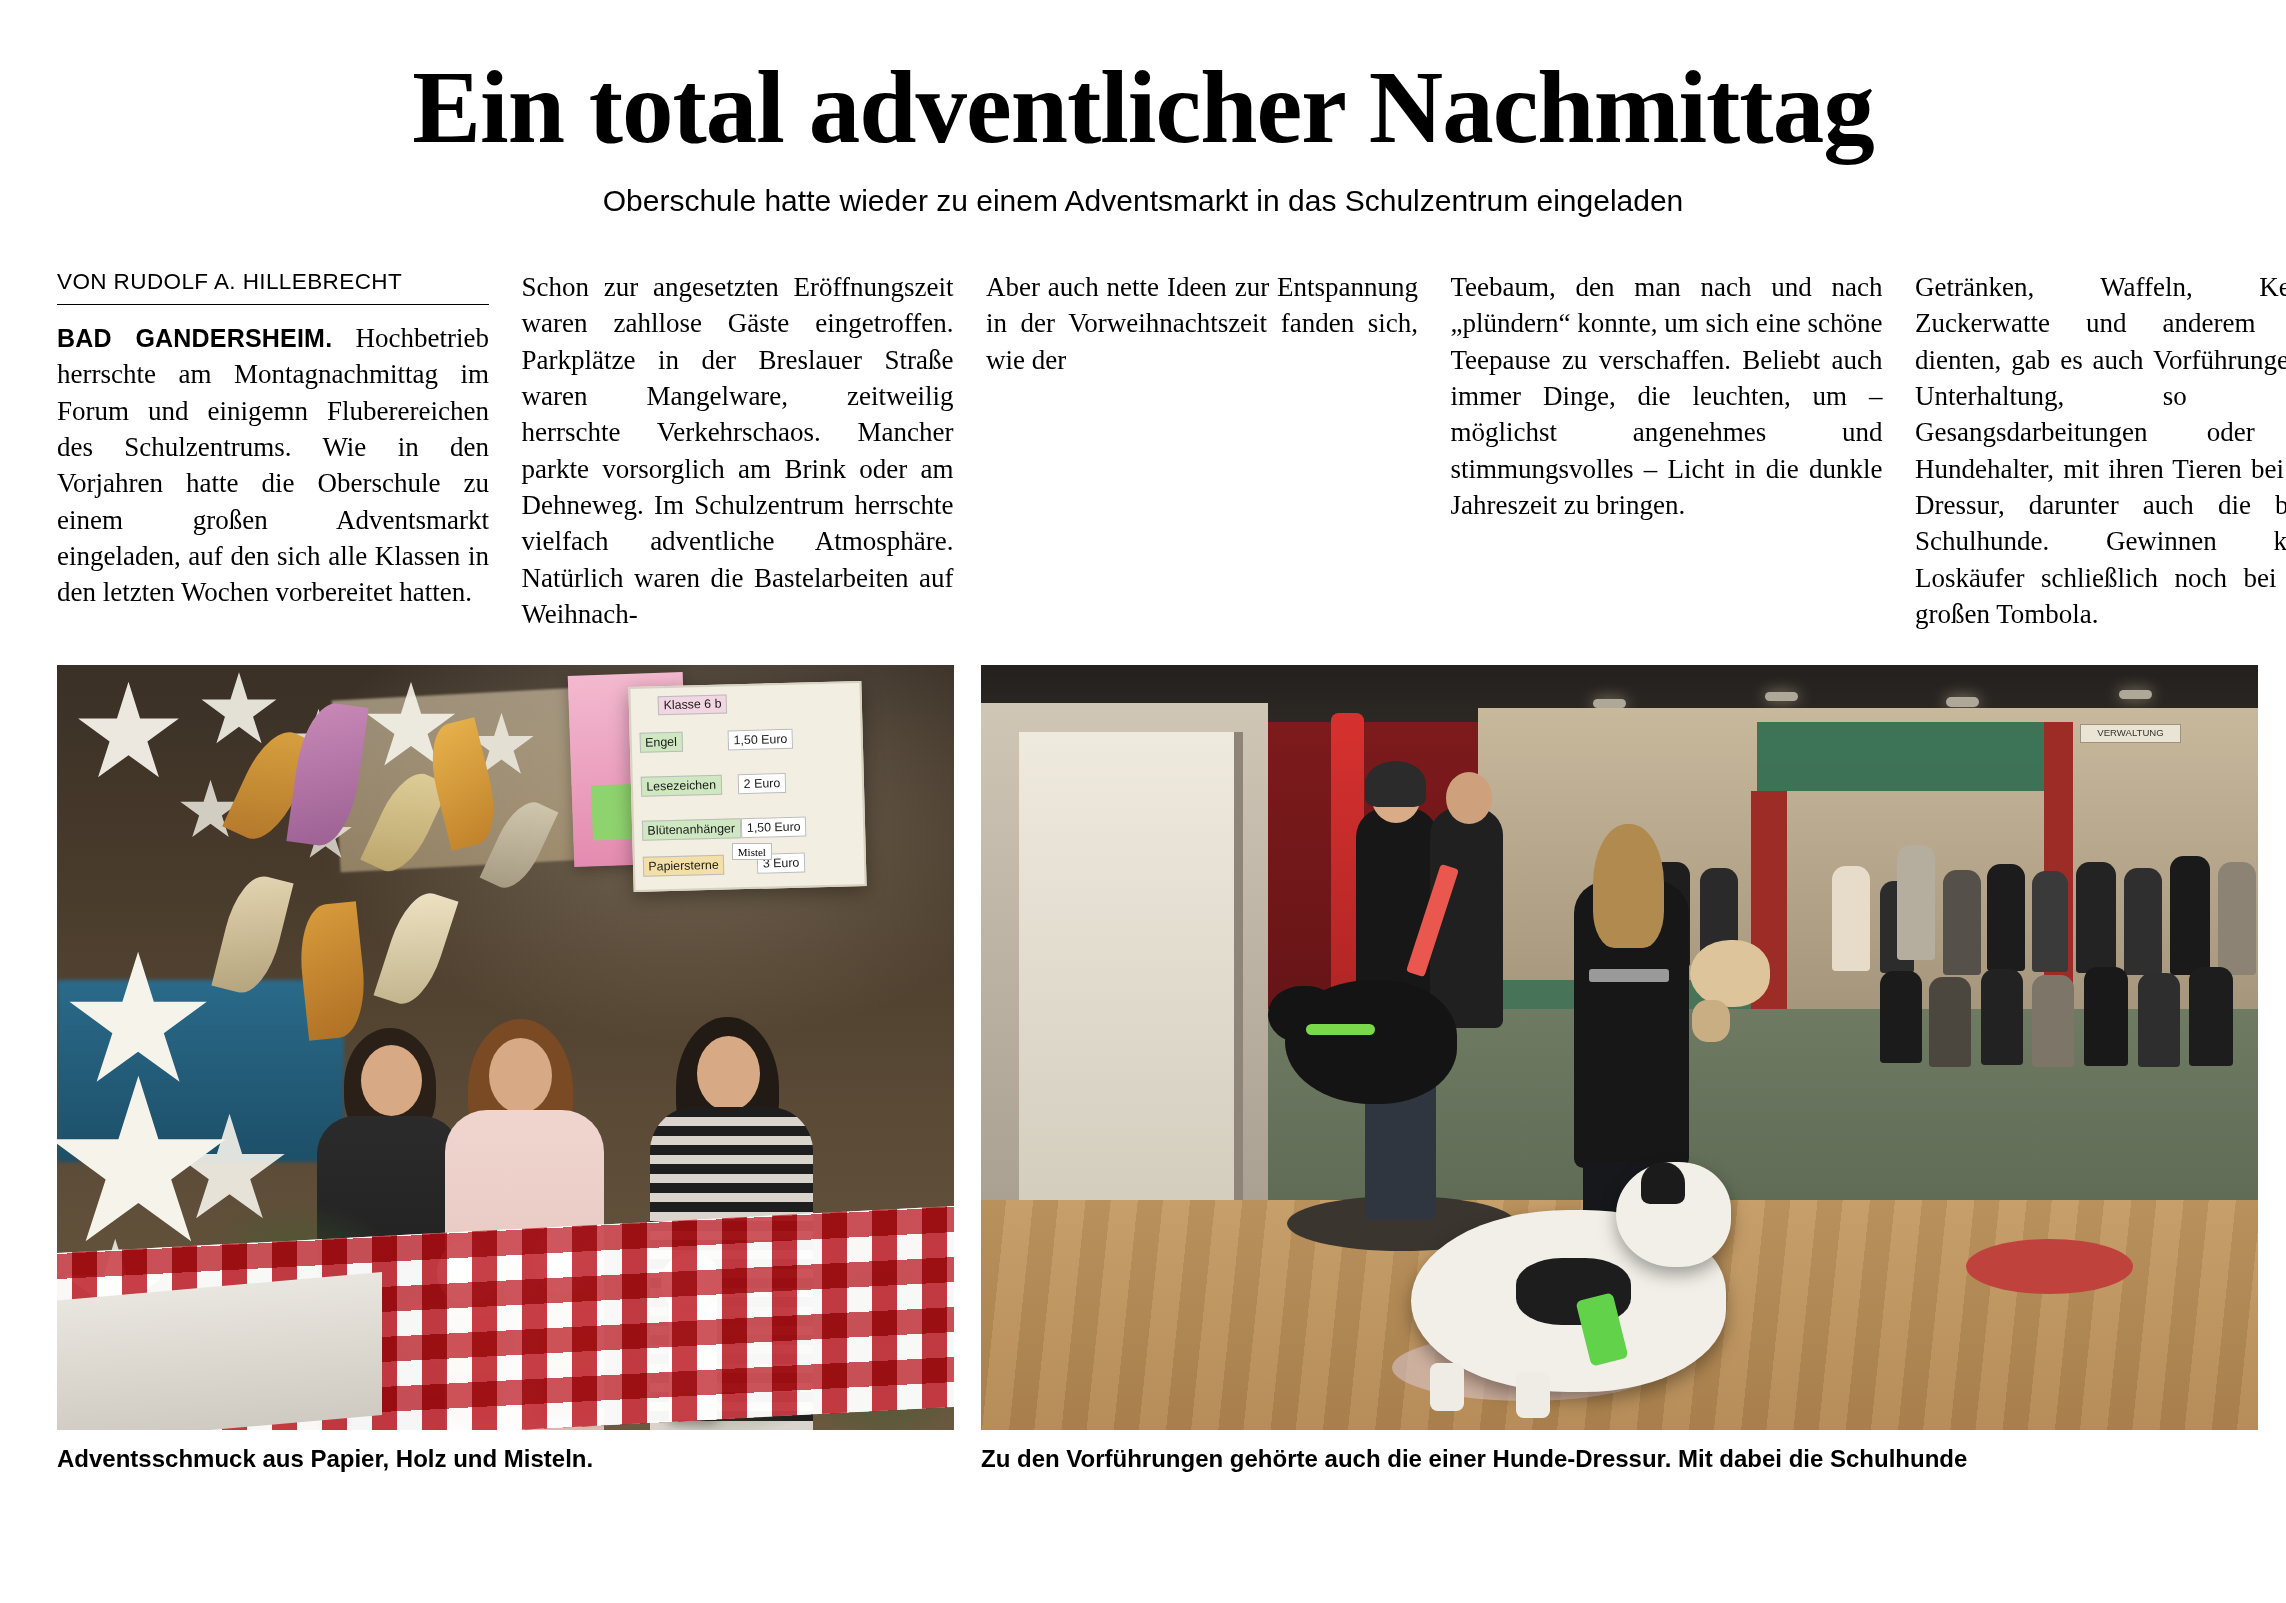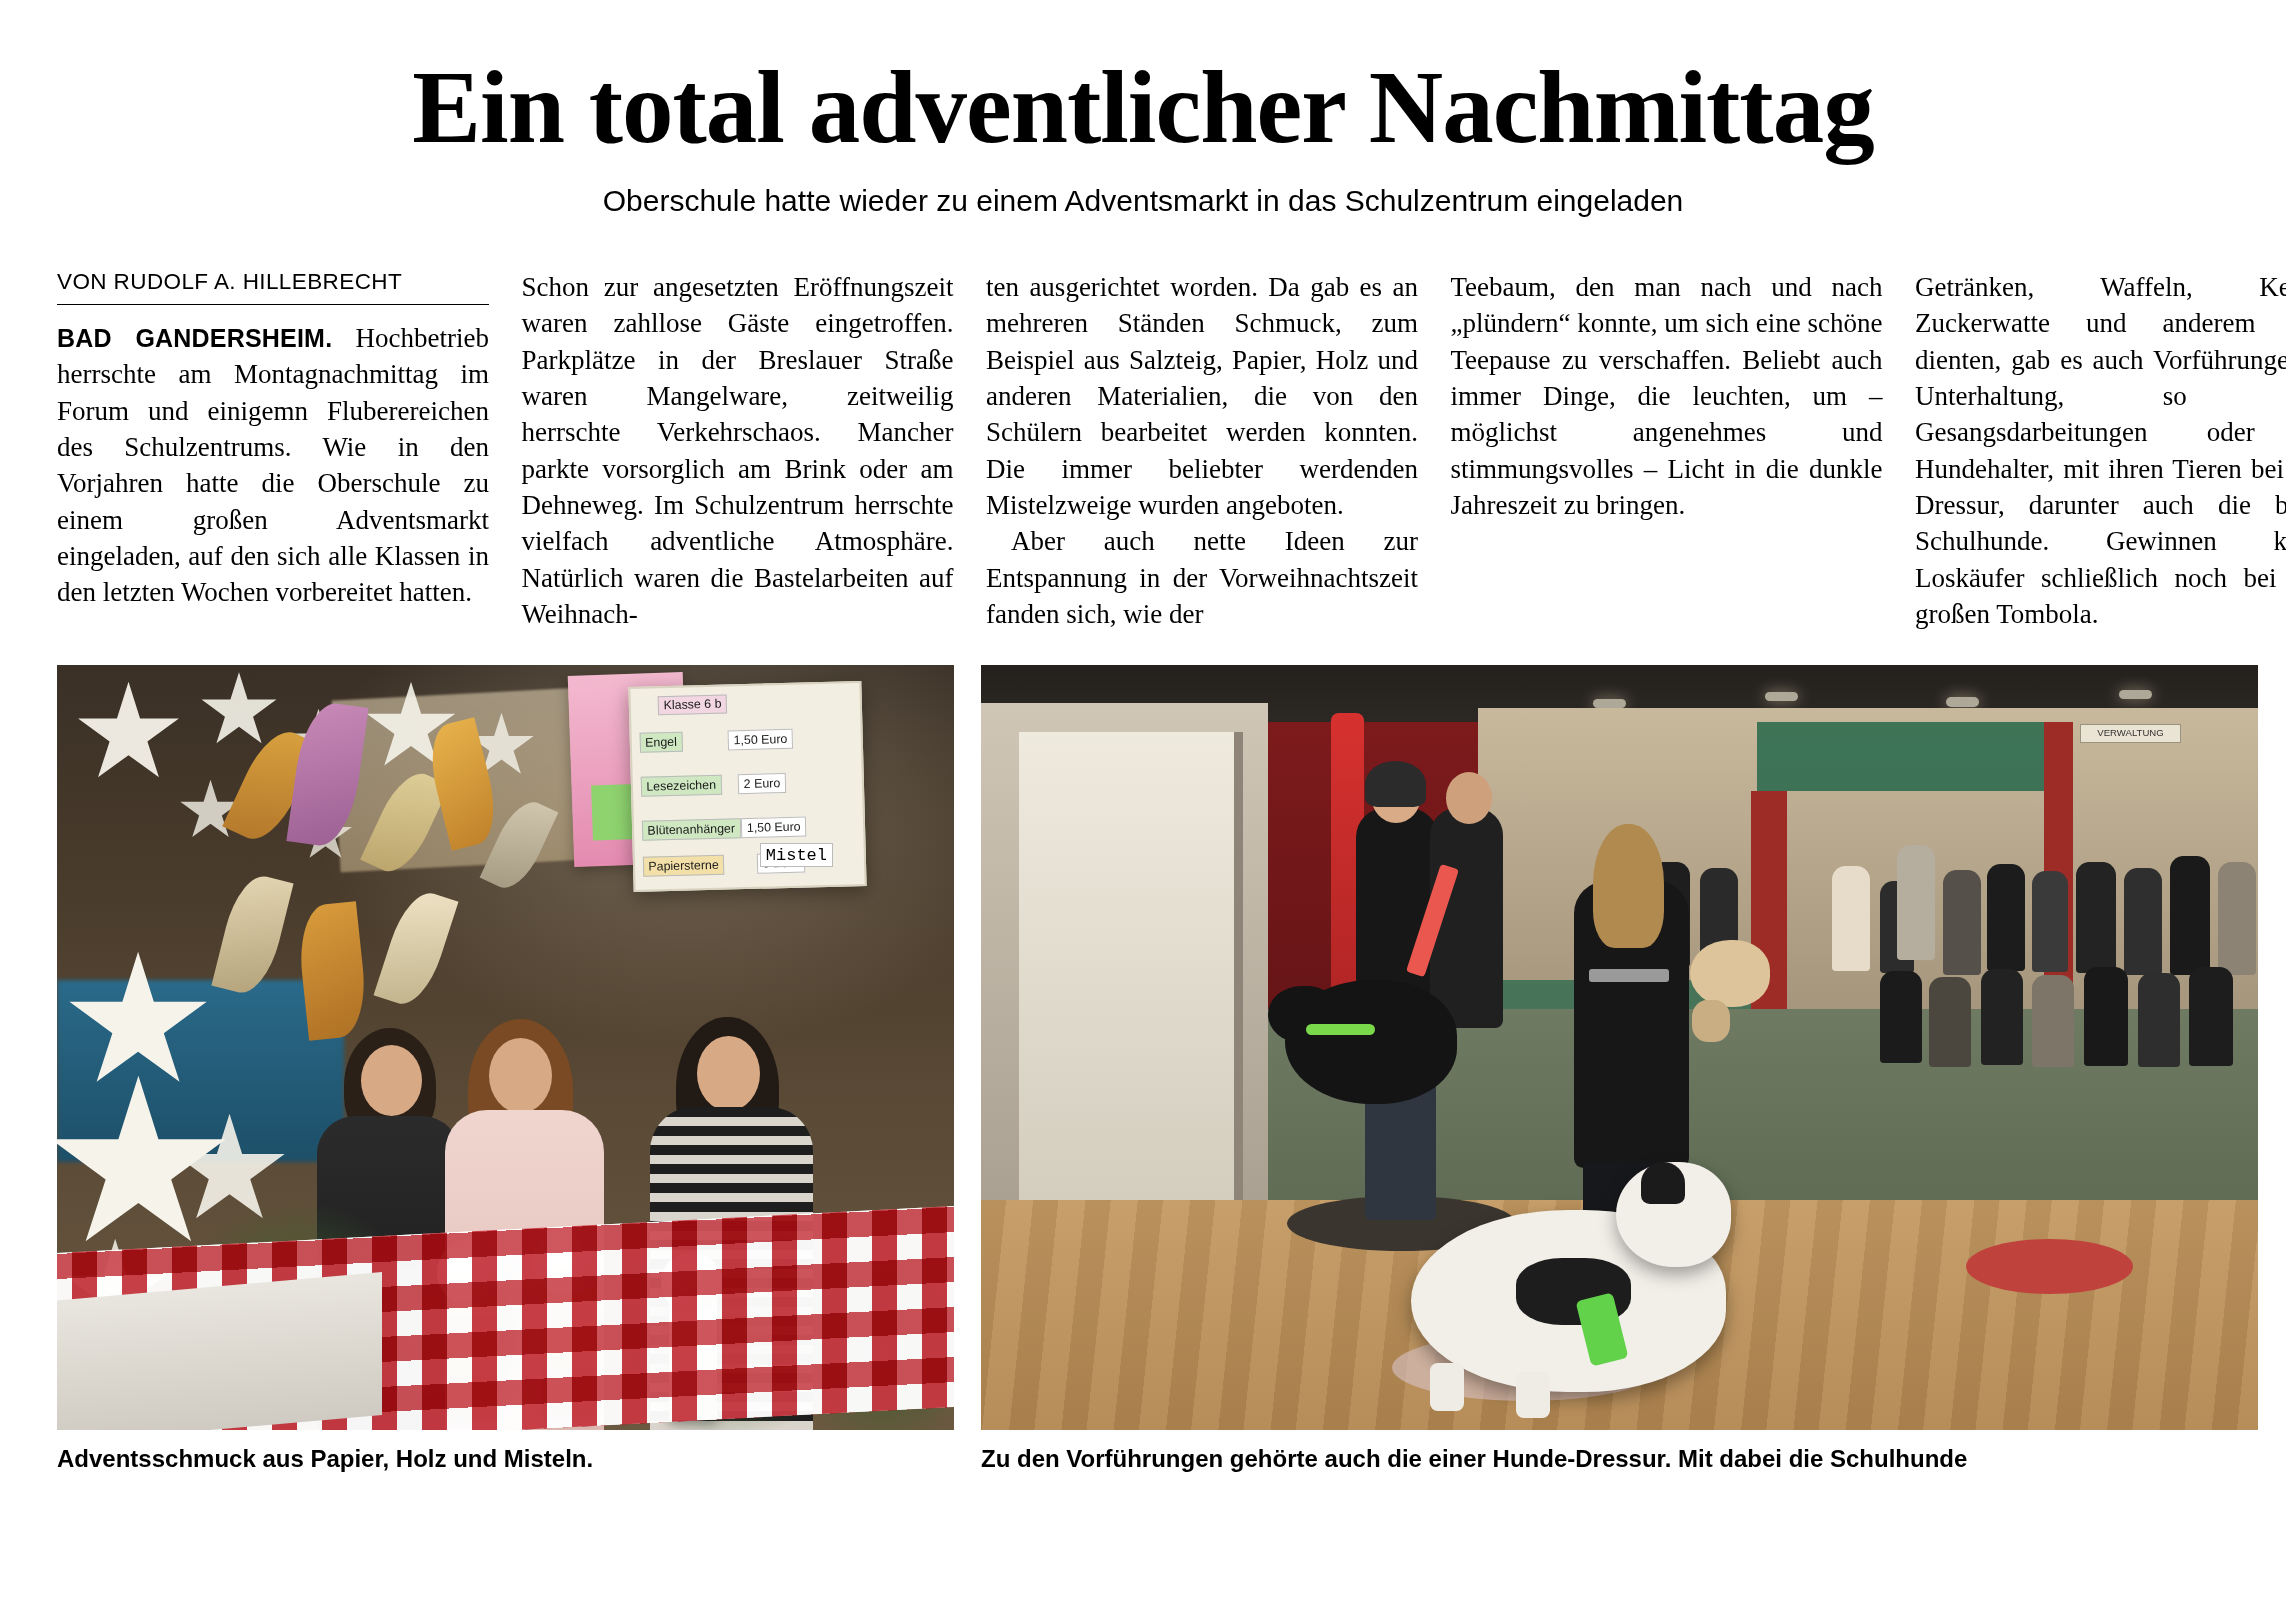--- a/index.html
+++ b/index.html
@@ -328,21 +328,20 @@
     </div>
 
     <div class="col">
       <div class="body-text">
         <p>Schon zur angesetzten Eröffnungszeit waren zahllose Gäste eingetroffen. Parkplätze in der Breslauer Straße waren Mangelware, zeitweilig herrschte Verkehrschaos. Mancher parkte vorsorglich am Brink oder am Dehneweg. Im Schulzentrum herrschte vielfach adventliche Atmosphäre. Natürlich waren die Bastelarbeiten auf Weihnach-</p>
       </div>
     </div>
 
     <div class="col">
       <div class="body-text">
-        <p>ten ausgerichtet worden. Da gab es an mehreren Ständen Schmuck, zum Beispiel aus Salzteig, Papier, Holz und anderen Materialien, die von den Schülern bearbeitet werden konnten. Die immer beliebter werdenden Mistelzweige wurden angeboten.</p>
         <p>Aber auch nette Ideen zur Entspannung in der Vorweihnachtszeit fanden sich, wie der</p>
       </div>
     </div>
 
     <div class="col">
       <div class="body-text">
         <p>Teebaum, den man nach und nach „plündern“ konnte, um sich eine schöne Teepause zu verschaffen. Beliebt auch immer Dinge, die leuchten, um – möglichst angenehmes und stimmungsvolles – Licht in die dunkle Jahreszeit zu bringen.</p>
       </div>
     </div>
 
@@ -390,21 +389,21 @@
           <div class="lbl" style="left:27px; top:7.6px; background:#f2d6e2;">Klasse 6 b</div>
           <div class="lbl" style="left:7.6px; top:44px; background:#cfe8c2;">Engel</div>
           <div class="lbl" style="left:96px; top:44px;">1,50 Euro</div>
           <div class="lbl" style="left:7.6px; top:88px; background:#cfe8c2;">Lesezeichen</div>
           <div class="lbl" style="left:105px; top:88px;">2 Euro</div>
           <div class="lbl" style="left:7.6px; top:132px; background:#cfe8c2;">Blütenanhänger</div>
           <div class="lbl" style="left:107px; top:132px;">1,50 Euro</div>
           <div class="lbl" style="left:7.6px; top:168px; background:#f3e0a8;">Papiersterne</div>
           <div class="lbl" style="left:122px; top:168px;">3 Euro</div>
         </div>
-        <div class="lbl" style="position:absolute; left:703px; top:178px; font-family:Liberation Mono, monospace; font-size:17px; background:#ffffff; padding:1.9px 4.8px; border:1px solid #bbb;">Mistel</div>
+        <div class="lbl" style="position:absolute; left:675px; top:178px; font-family:Liberation Serif, serif; font-size:11px; background:#ffffff; padding:1.9px 4.8px; border:1px solid #bbb;">Mistel</div>
 
         <div class="hair" style="left:287px; top:363px; width:92px; height:115px; background:#2a2018;"></div>
         <div class="head" style="left:304px; top:380px; width:61px; height:71px;"></div>
         <div class="girl" style="left:260px; top:451px; width:143px; height:315px; background:linear-gradient(180deg,#2b2b2b,#181818); border-radius:38px 38px 5.7px 5.7px;"></div>
 
         <div class="hair" style="left:411px; top:354px; width:105px; height:143px; background:#7a4a24;"></div>
         <div class="head" style="left:432px; top:373px; width:63px; height:75px;"></div>
         <div class="girl" style="left:388px; top:445px; width:159px; height:325px; background:linear-gradient(180deg,#f0d5cf,#e0bdb6); border-radius:42px 42px 5.7px 5.7px;"></div>
 
         <div class="hair" style="left:619px; top:352px; width:103px; height:143px; background:#221a14;"></div>

